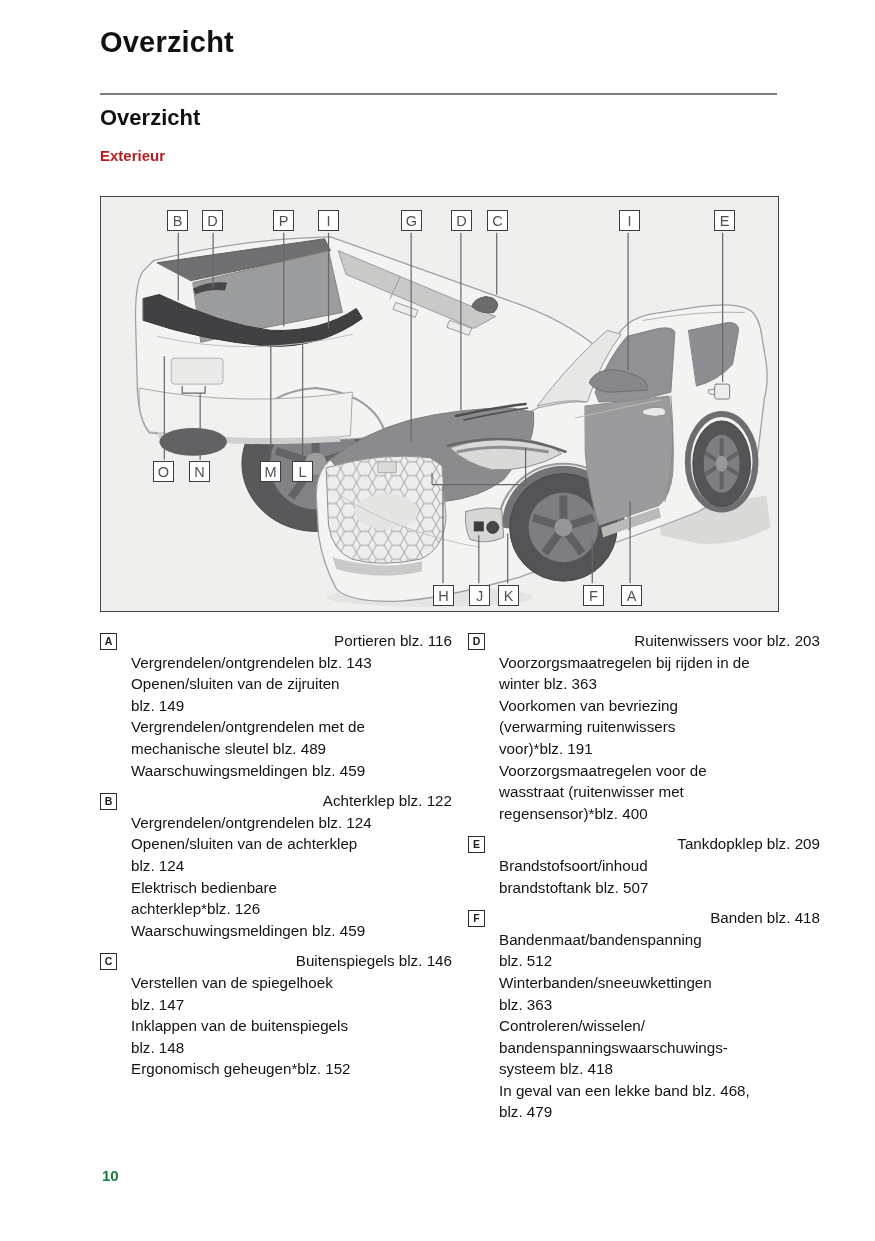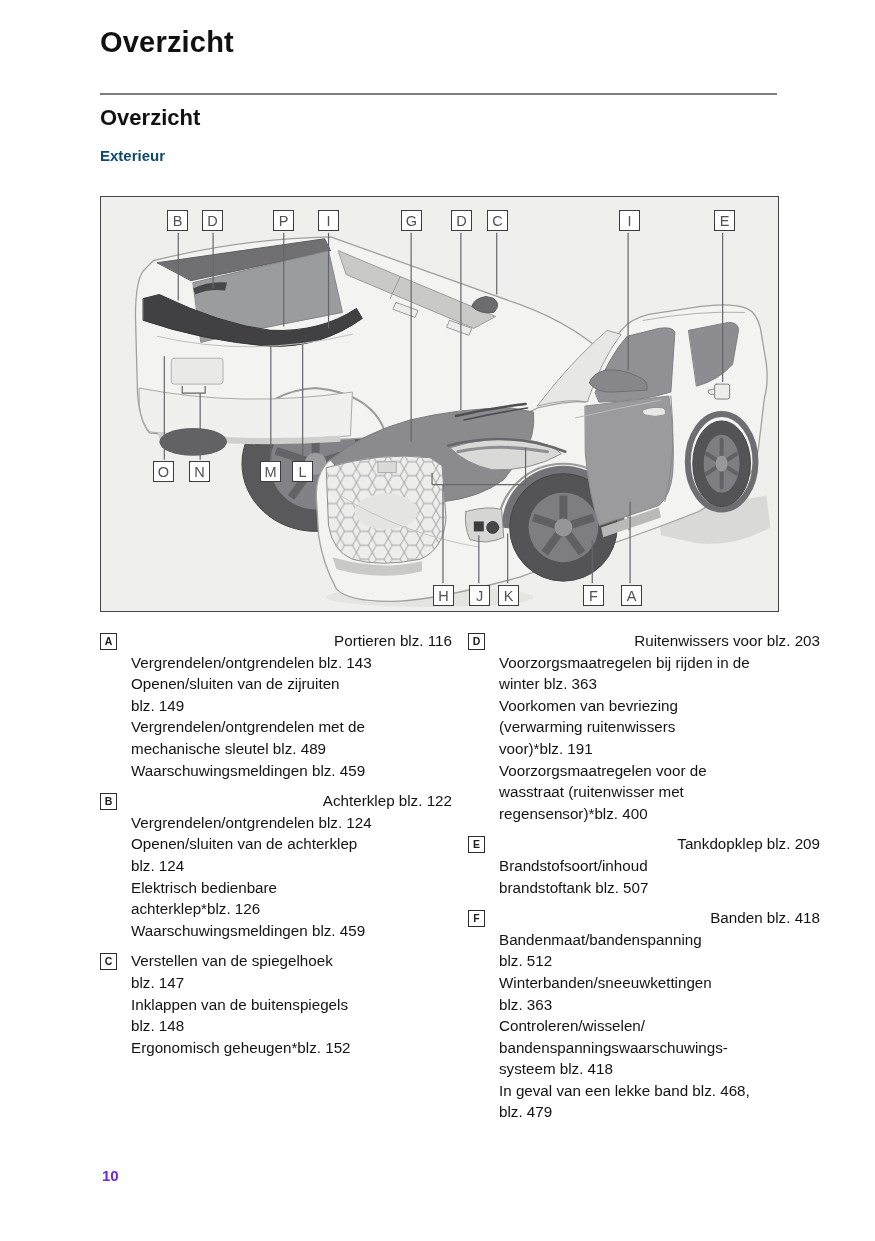--- a/index.html
+++ b/index.html
@@ -3,38 +3,38 @@
 <meta charset="utf-8">
 <style>
   html,body{margin:0;padding:0;}
   body{
     width:875px;height:1241px;position:relative;background:#ffffff;
     font-family:"Liberation Sans", sans-serif;color:#161616;overflow:hidden;
   }
   .chapter-title{position:absolute;left:100px;top:26px;font-size:29px;font-weight:bold;color:#111;letter-spacing:.2px;}
   .rule{position:absolute;left:100px;top:93px;width:677px;height:2px;background:#7d7d7d;}
   .section-heading{position:absolute;left:100px;top:105px;font-size:22px;font-weight:bold;color:#111;}
-  .subsection-heading{position:absolute;left:100px;top:147px;font-size:15px;font-weight:bold;color:#0c4a6e;}
+  .subsection-heading{position:absolute;left:100px;top:147px;font-size:15px;font-weight:bold;color:#b91c1c;}
   .diagram{position:absolute;left:100px;top:196px;width:677px;height:414px;background:#efefed;border:1px solid #454547;}
   .diagram svg{position:absolute;left:0;top:0;}
   .callout{
     position:absolute;width:21px;height:21px;background:#fff;border:1px solid #3c3c3e;
     color:#515156;font-size:14.5px;line-height:21px;text-align:center;box-sizing:border-box;
   }
   .col{position:absolute;top:630px;width:352px;font-size:15.2px;line-height:21.6px;color:#141414;}
   .col-left{left:100px;}
   .col-right{left:468px;}
   .sec{position:relative;padding-left:31px;margin-bottom:9px;}
   .badge{
     position:absolute;left:0;top:3px;width:15px;height:15px;border:1.5px solid #2b2b2b;
     font-size:10.5px;font-weight:bold;line-height:15px;text-align:center;color:#1d1d1d;box-sizing:content-box;
   }
   .s-title{white-space:pre-line;text-align:right;}
   .item{white-space:pre-line;}
-  .page-number{position:absolute;left:102px;top:1167px;font-size:15px;font-weight:bold;color:#6d28d9;}
+  .page-number{position:absolute;left:102px;top:1167px;font-size:15px;font-weight:bold;color:#15803d;}
 </style>
 </head>
 <body>
 
 <div class="chapter-title">Overzicht</div>
 <div class="rule"></div>
 <div class="section-heading">Overzicht</div>
 <div class="subsection-heading">Exterieur</div>
 
 <div class="diagram">
@@ -213,20 +213,21 @@
       <div class="s-title">Achterklep blz. 122</div>
       <div class="item">Vergrendelen/ontgrendelen blz. 124</div>
       <div class="item">Openen/sluiten van de achterklep
 blz. 124</div>
       <div class="item">Elektrisch bedienbare
 achterklep*blz. 126</div>
       <div class="item">Waarschuwingsmeldingen blz. 459</div>
     </div>
     <div class="sec">
       <span class="badge">C</span>
+      <div class="s-title">Buitenspiegels blz. 146</div>
       <div class="item">Verstellen van de spiegelhoek
 blz. 147</div>
       <div class="item">Inklappen van de buitenspiegels
 blz. 148</div>
       <div class="item">Ergonomisch geheugen*blz. 152</div>
     </div>
   </div>
 <div class="col col-right" id="col-right">
     <div class="sec">
       <span class="badge">D</span>

